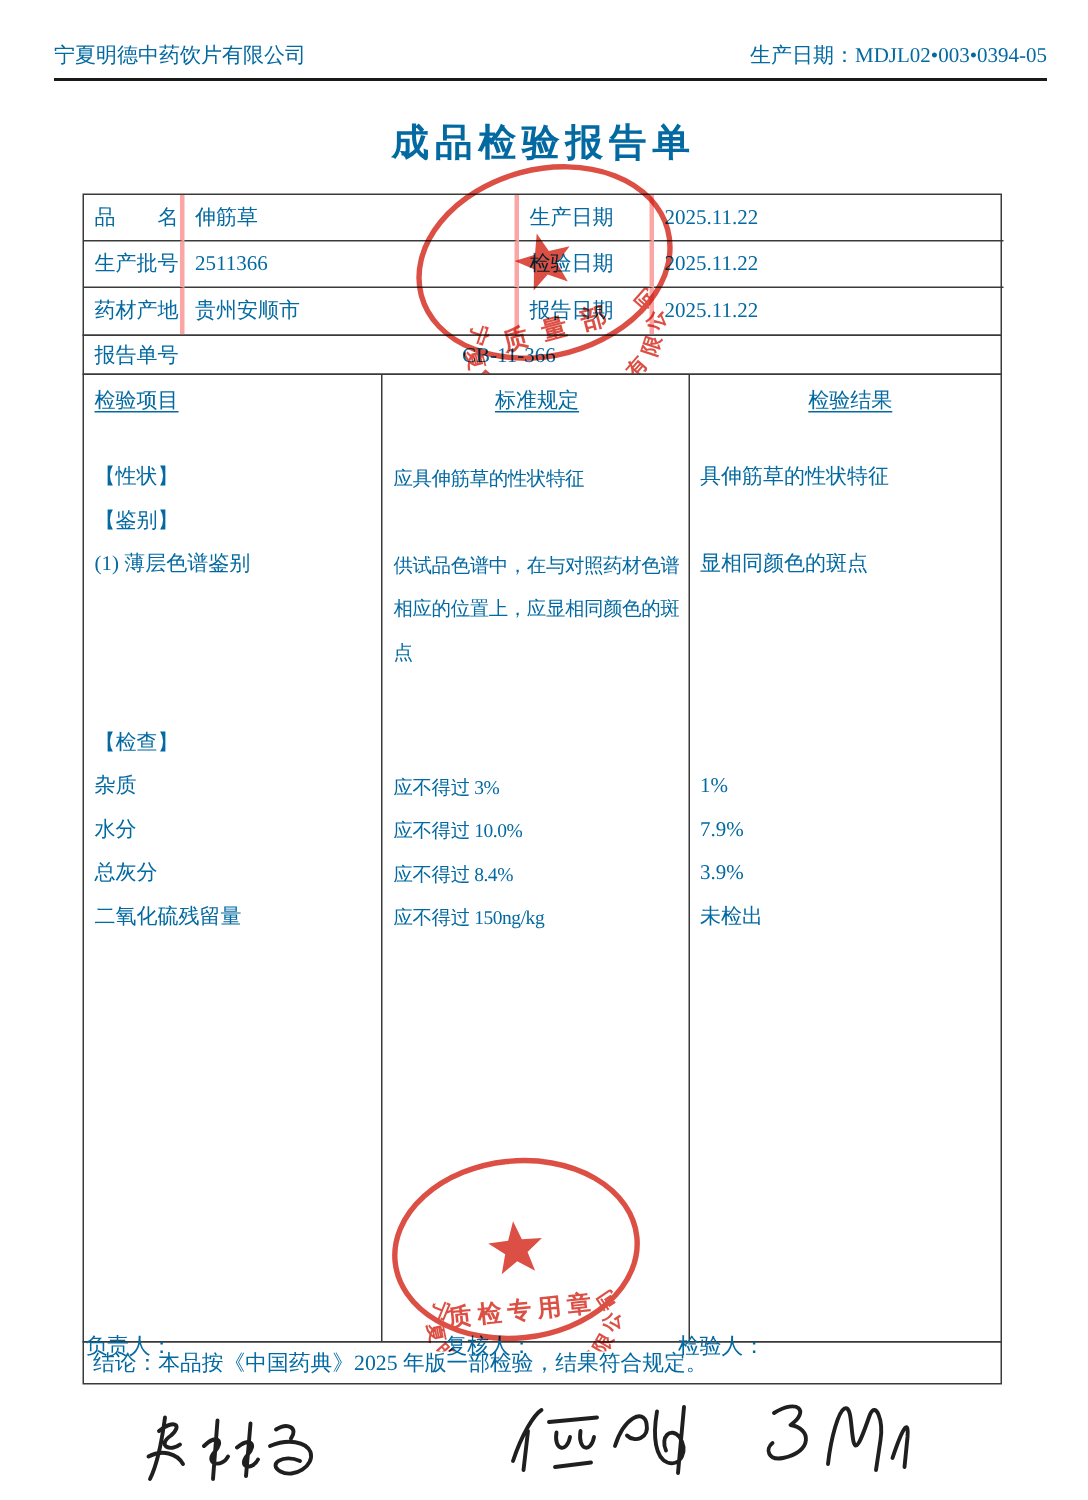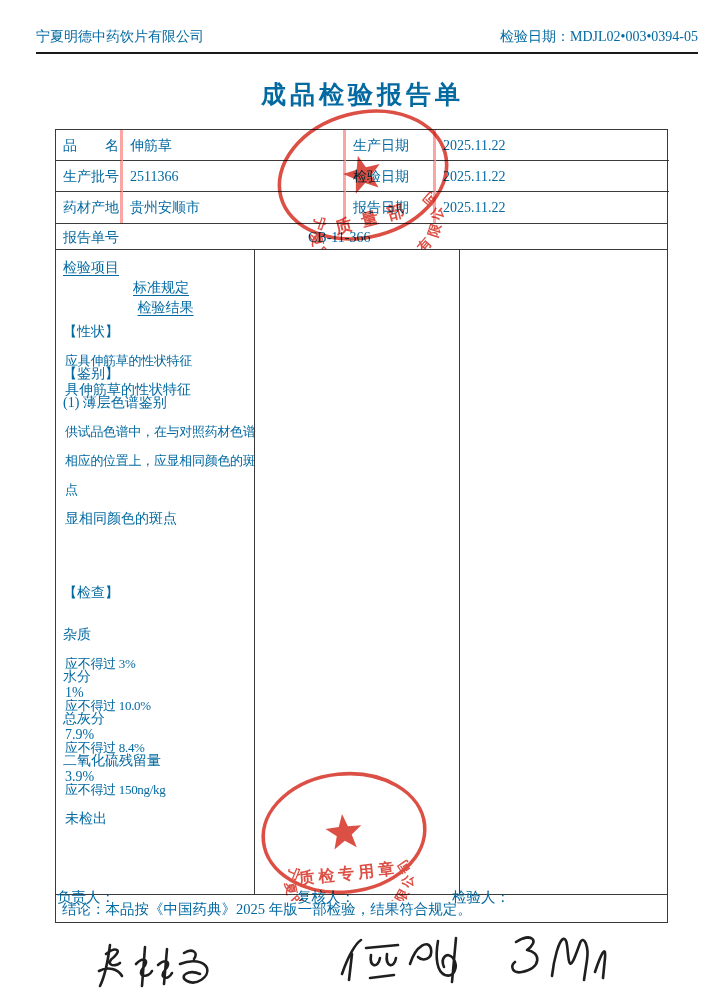--- a/index.html
+++ b/index.html
@@ -22,29 +22,29 @@
   .info>div.br{border-right:3px solid #fca5a5;}
   .info>div.lr{border-bottom:none;}
   
   .repno{position:relative;height:27px;line-height:27px;font-size:14px;}
   .repno .lab{padding-left:7px;}
   .repno .val{position:absolute;left:252px;top:0;}
   
   .results{position:relative;height:646px;font-size:14px;}
   .vline{position:absolute;top:0;bottom:0;width:1px;background:#3a3a3a;}
   .v1{left:198px;}.v2{left:403px;}
-  .rrow{display:flex;line-height:29px;flex-direction:column;}
+  .rrow{display:flex;line-height:29px;}
   .c1{width:198px;padding-left:7px;box-sizing:border-box;}
   .c2{width:205px;padding:0 4px 0 9px;box-sizing:border-box;
       font-size:13px;letter-spacing:-0.3px;}
   .c3{width:210px;padding-left:9px;box-sizing:border-box;}
   .rhead{height:54px;padding-top:8px;box-sizing:border-box;line-height:20px;}
   .rhead .c2,.rhead .c3{text-align:center;font-size:14px;letter-spacing:0;}
   .u{text-decoration:underline;text-underline-offset:3px;}
-  .h29{height:29px;margin-top:13px;}
+  .h29{height:29px;}
   .auto{min-height:87px;}
   .gap32{height:32px;}
   
   .concl{height:29px;line-height:28px;font-size:14.5px;padding-left:6px;
          white-space:nowrap;overflow:hidden;}
   
   .sigrow{position:absolute;left:55px;top:888px;width:613px;height:60px;font-size:14.5px;}
   .sigrow .slab{position:absolute;top:0;}
   .s1{left:2px;}.s2{left:242px;}.s3{left:397px;}
   .sig{position:absolute;}
@@ -53,21 +53,21 @@
   .seal{position:absolute;mix-blend-mode:multiply;opacity:0.88;pointer-events:none;}
   .seal text{font-family:"Liberation Serif","DejaVu Serif",serif;font-weight:bold;}
 </style>
 </head>
 <body>
 
 <div class="page">
 
   <div class="hdr">
     <span>宁夏明德中药饮片有限公司</span>
-    <span><span>检验日期：</span><span>MDJL02•003•0394-05</span></span>
+    <span><span>生产日期：</span><span>MDJL02•003•0394-05</span></span>
   </div>
 
   <div class="title">成品检验报告单</div>
 
   <div class="tbl">
 
     <div class="sec info">
       <div class="br">品　　名</div>
       <div class="br">伸筋草</div>
       <div class="br">生产日期</div>

